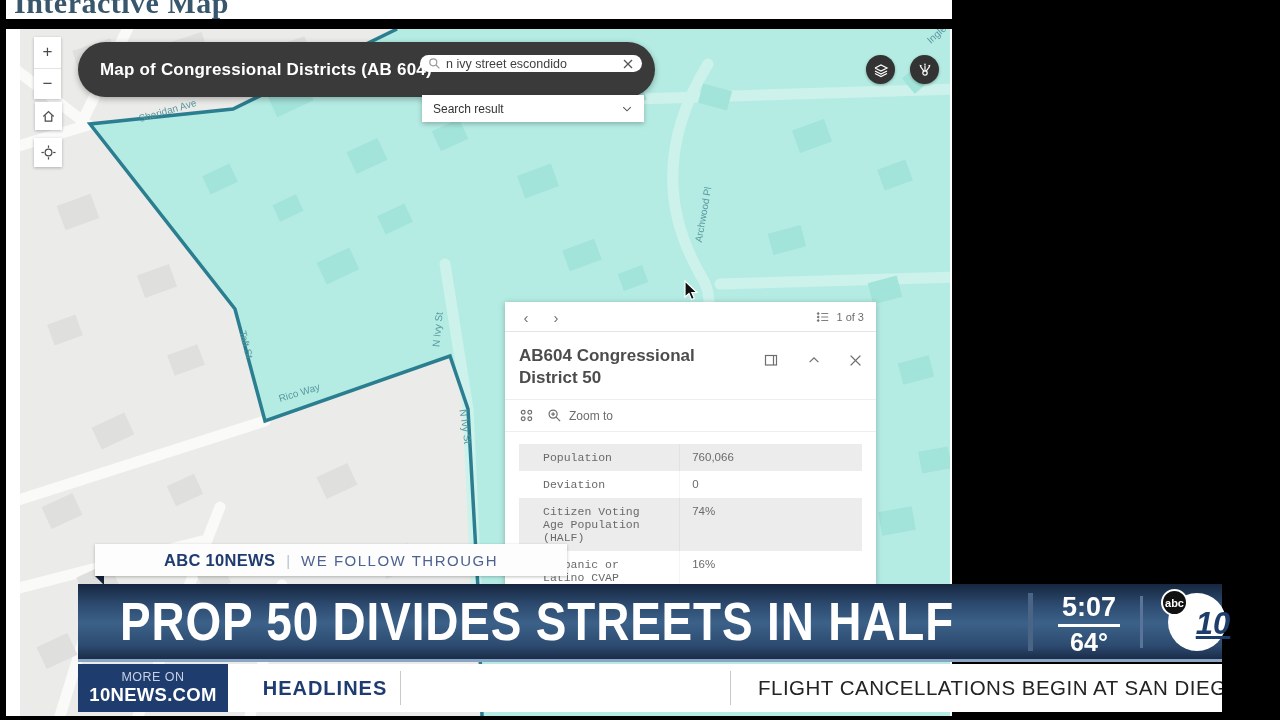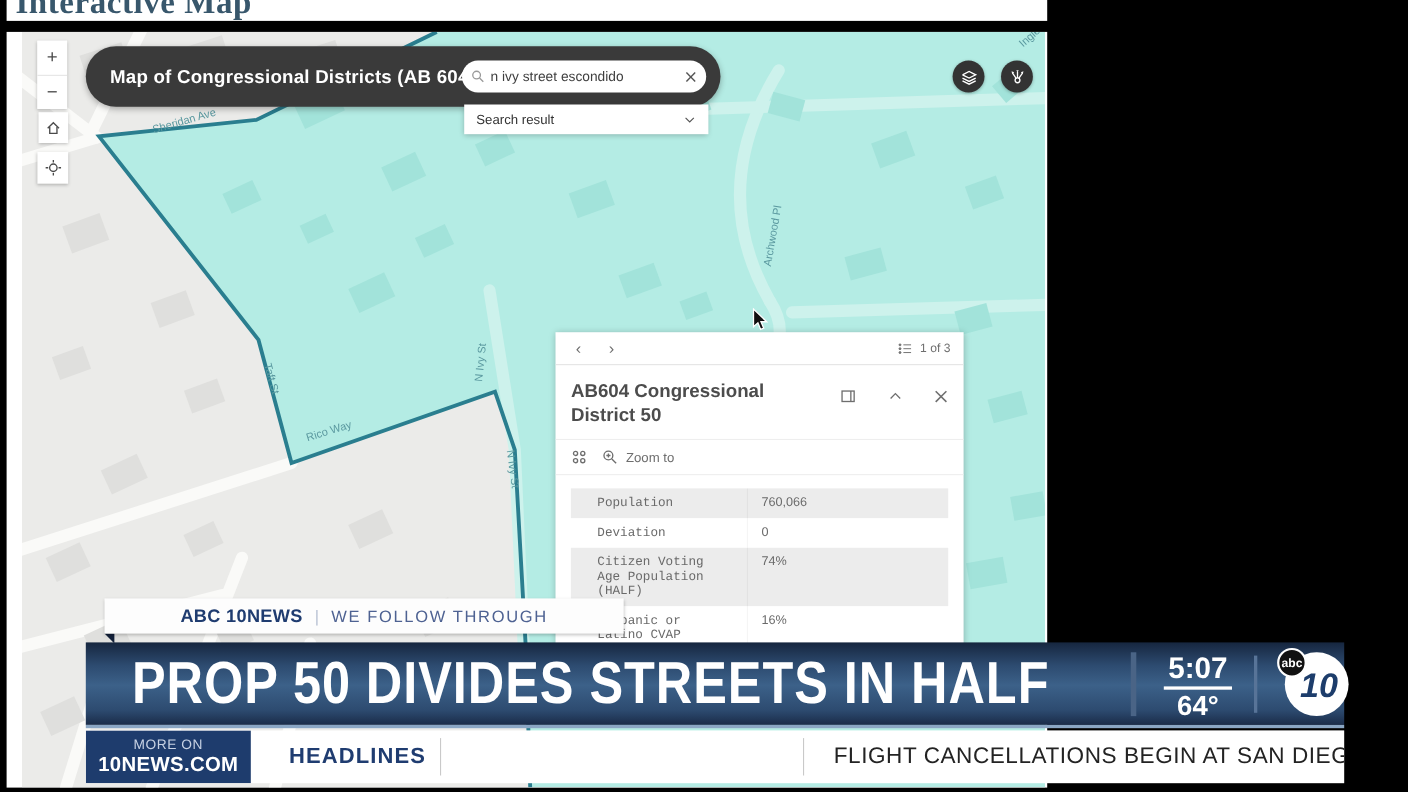--- a/index.html
+++ b/index.html
@@ -28,21 +28,21 @@
   #zoom-group button { flex:1; border:none; background:#fff; font-size:17px; color:#4a4a4a; cursor:pointer; }
   #zoom-group button:first-child { border-bottom:1px solid #e3e3e3; }
   #home-btn { left:15px; top:73px; width:27px; height:28px; }
   #locate-btn { left:14px; top:109px; width:28px; height:29px; }
 
   
   #map-pill { left:58px; top:13px; width:577px; height:55px; border-radius:28px;
               background:var(--pill-dark); z-index:2; box-shadow:0 2px 6px rgba(0,0,0,.3);
               display:flex; align-items:center; }
   #map-pill-title { color:#fff; font-weight:bold; font-size:17px; padding-left:22px; letter-spacing:.2px; }
-  #search-box { position:absolute; right:13px; top:13px; width:222px; height:29px; border-radius:15px;
+  #search-box { position:absolute; right:13px; top:13px; width:222px; height:17px; border-radius:15px;
                 background:#fff; display:flex; align-items:center; padding:0 8px; }
   #search-box input { border:none; outline:none; flex:1; font-size:12.5px; color:#3f3f3f; margin-left:5px;
                       font-family:"Liberation Sans", sans-serif; background:transparent; }
   #search-dropdown { left:402px; top:66px; width:222px; height:27px; background:#fff; z-index:2;
                      box-shadow:0 2px 5px rgba(0,0,0,.25); display:flex; align-items:center; padding:0 11px; }
   #search-dropdown .lbl { flex:1; font-size:12px; color:#323232; }
 
   .circle-btn { width:29px; height:29px; border-radius:50%; background:#333; z-index:2;
                 display:flex; align-items:center; justify-content:center; box-shadow:0 1px 3px rgba(0,0,0,.3); }
   #layers-btn { left:846px; top:26px; } #share-btn { left:890px; top:26px; }
@@ -86,22 +86,22 @@
   #banner-headline { position:absolute; left:42px; top:0; line-height:75px; color:#fff; font-weight:bold;
                      font-size:54px; letter-spacing:1px; transform:scaleX(.85); transform-origin:left center;
                      white-space:nowrap; }
   #banner-vbar1 { left:950px; top:9px; width:5px; height:58px; background:#4a6486; }
   #banner-vbar2 { left:1062px; top:12px; width:3px; height:52px; background:#587498; }
   #time-block { left:966px; top:8px; width:90px; text-align:center; color:#fff; }
   #time-block .time { font-size:27px; font-weight:bold; border-bottom:3px solid #fff;
                       display:inline-block; padding:0 4px 1px 4px; }
   #time-block .temp { font-size:25px; font-weight:bold; margin-top:1px; }
   #logo { left:1090px; top:9px; width:58px; height:58px; background:#fff; border-radius:50%; }
-  #logo .ten { position:absolute; left:2px; top:13px; width:58px; text-align:center; color:#1d3d6b;
-               font-weight:bold; font-style:italic; font-size:31px; }
+  #logo .ten { position:absolute; left:16px; top:13px; width:58px; text-align:center; color:#1d3d6b;
+               font-weight:bold; font-style:italic; font-size:31px;text-decoration:underline; }
   #logo .abc-badge { position:absolute; left:-7px; top:-4px; width:27px; height:27px; border-radius:50%;
                      background:#111; border:2px solid #fff; color:#fff; font-weight:bold; font-size:11px;
                      display:flex; align-items:center; justify-content:center; }
 
   #ticker { left:78px; top:664px; width:1144px; height:48px; background:#fff; z-index:10; overflow:hidden; }
   #ticker-moreon { position:absolute; left:0; top:0; width:150px; height:48px; background:#1e3c6d;
                    display:flex; flex-direction:column; align-items:center; justify-content:center; }
   #ticker-moreon .l1 { font-size:12.5px; color:#c7d2e4; letter-spacing:.5px; }
   #ticker-moreon .l2 { font-size:18.5px; font-weight:bold; color:#fff; letter-spacing:.3px; }
   #ticker-section { position:absolute; left:177px; top:0; width:140px; height:48px; line-height:48px;

